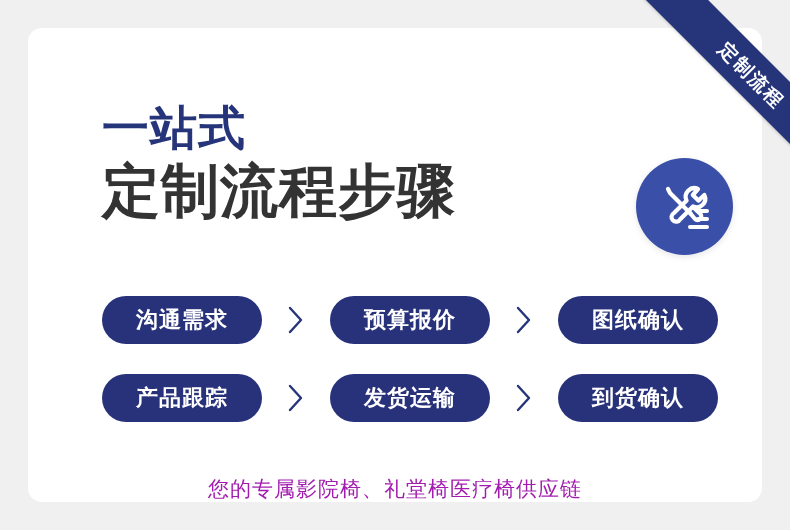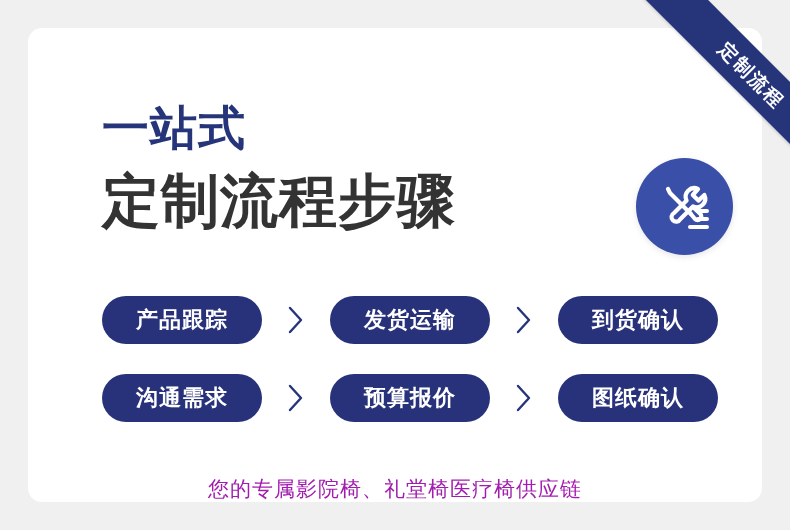--- a/index.html
+++ b/index.html
@@ -81,21 +81,21 @@
     letter-spacing: 1px;
     white-space: nowrap;
   }
   #title-main {
     color: #333333;
     font-size: 58px;
     font-weight: bold;
     line-height: 1.12;
     letter-spacing: 1px;
     white-space: nowrap;
-    margin-top: 18px;
+    margin-top: 8px;
   }
 
   
   #badge {
     position: absolute;
     left: 608px;
     top: 130px;
     width: 97px;
     height: 97px;
     border-radius: 50%;
@@ -187,49 +187,49 @@
             <path d="M41 40 L50 40"></path>
             <path d="M33 48 L50 48"></path>
           </g>
         </svg>
       </span>
     </div>
 
     <div id="steps">
 
       <div class="step-row">
+        <div class="pill">沟通需求</div>
+        <div class="chevron">
+          <svg width="20" height="30" viewBox="0 0 20 30" aria-hidden="true">
+            <path d="M4 3 L15 15 L4 27" fill="none" stroke="#26357a" stroke-width="2.4" stroke-linecap="round" stroke-linejoin="round"></path>
+          </svg>
+        </div>
+        <div class="pill">预算报价</div>
+        <div class="chevron">
+          <svg width="20" height="30" viewBox="0 0 20 30" aria-hidden="true">
+            <path d="M4 3 L15 15 L4 27" fill="none" stroke="#26357a" stroke-width="2.4" stroke-linecap="round" stroke-linejoin="round"></path>
+          </svg>
+        </div>
+        <div class="pill">图纸确认</div>
+      </div>
+
+      <div class="step-row">
         <div class="pill">产品跟踪</div>
         <div class="chevron">
           <svg width="20" height="30" viewBox="0 0 20 30" aria-hidden="true">
             <path d="M4 3 L15 15 L4 27" fill="none" stroke="#26357a" stroke-width="2.4" stroke-linecap="round" stroke-linejoin="round"></path>
           </svg>
         </div>
         <div class="pill">发货运输</div>
         <div class="chevron">
           <svg width="20" height="30" viewBox="0 0 20 30" aria-hidden="true">
             <path d="M4 3 L15 15 L4 27" fill="none" stroke="#26357a" stroke-width="2.4" stroke-linecap="round" stroke-linejoin="round"></path>
           </svg>
         </div>
         <div class="pill">到货确认</div>
-      </div>
-
-      <div class="step-row">
-        <div class="pill">沟通需求</div>
-        <div class="chevron">
-          <svg width="20" height="30" viewBox="0 0 20 30" aria-hidden="true">
-            <path d="M4 3 L15 15 L4 27" fill="none" stroke="#26357a" stroke-width="2.4" stroke-linecap="round" stroke-linejoin="round"></path>
-          </svg>
-        </div>
-        <div class="pill">预算报价</div>
-        <div class="chevron">
-          <svg width="20" height="30" viewBox="0 0 20 30" aria-hidden="true">
-            <path d="M4 3 L15 15 L4 27" fill="none" stroke="#26357a" stroke-width="2.4" stroke-linecap="round" stroke-linejoin="round"></path>
-          </svg>
-        </div>
-        <div class="pill">图纸确认</div>
       </div>
 
     </div>
 
     <div id="caption">您的专属影院椅、礼堂椅医疗椅供应链</div>
 
   </div>
 
   <div id="ribbon-wrap">
     <div id="ribbon-band">

